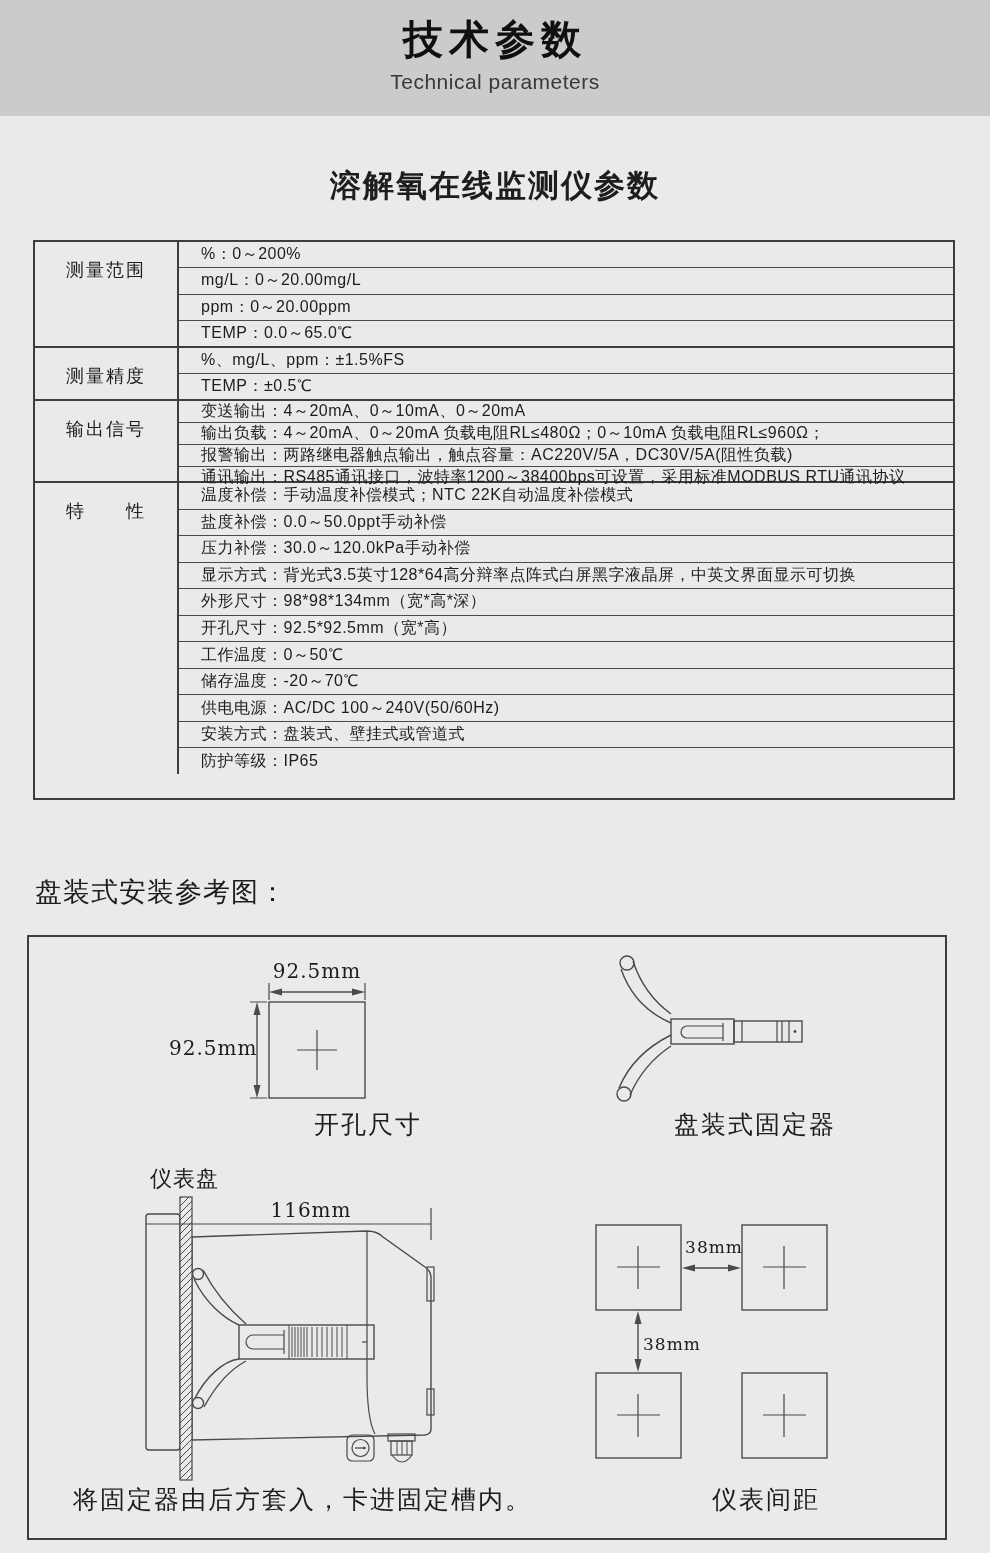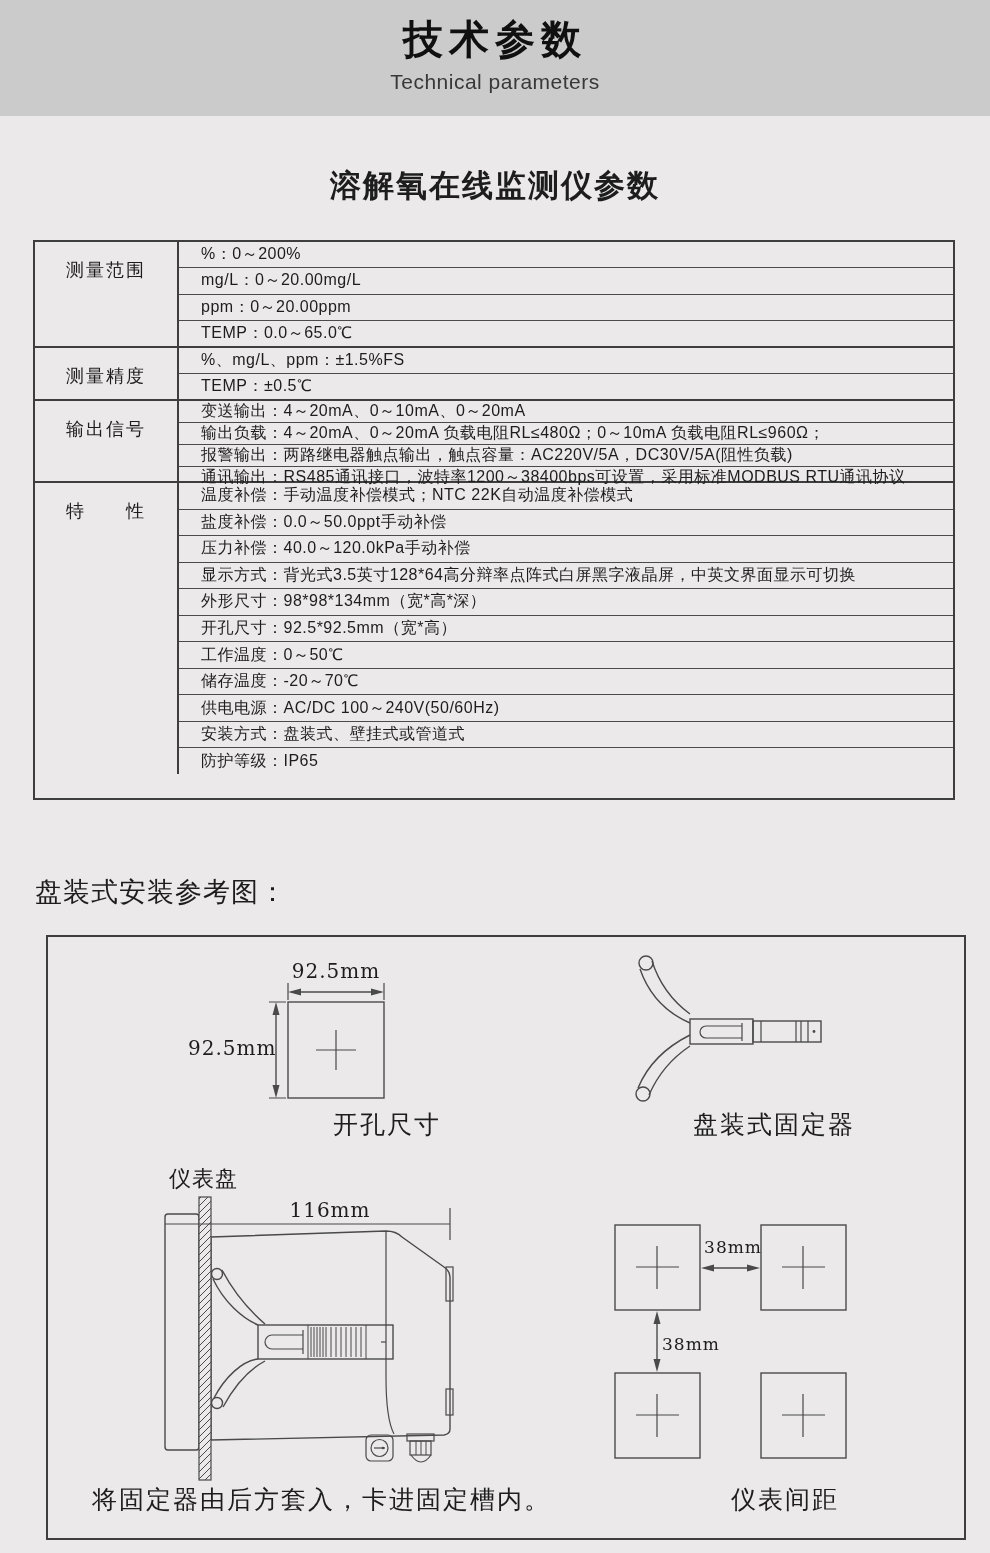--- a/index.html
+++ b/index.html
@@ -25,21 +25,21 @@
   .g0{height:106px}.g1{height:53px}.g2{height:82px}.g3{height:291px}
   .tlabel{width:144px;flex:none;border-right:2px solid var(--border);
     display:flex;justify-content:center;align-items:flex-start;
     padding-top:16px;font-size:18px;letter-spacing:2px;white-space:pre}
   .trows{flex:1;display:flex;flex-direction:column}
   .trow{flex:1;display:flex;align-items:center;padding-left:22px;
     border-bottom:1px solid var(--line);white-space:nowrap;letter-spacing:.5px}
   .trow:last-child{border-bottom:none}
   
   .diagram-heading{position:absolute;left:35px;top:874px;font-size:27px;font-weight:400;letter-spacing:1px}
-  .diagram-box{position:absolute;left:46px;top:935px;width:920px;height:605px;border:2px solid var(--border)}
+  .diagram-box{position:absolute;left:27px;top:935px;width:920px;height:605px;border:2px solid var(--border)}
   .diagram-box svg{position:absolute;left:0;top:0}
   .dlabel{position:absolute;color:var(--text)}
   .dim{font-family:"DejaVu Serif",serif;font-size:20px;letter-spacing:1px}
   .dim-s{font-family:"DejaVu Serif",serif;font-size:17px;letter-spacing:1px}
   .cap{font-size:25px;font-weight:500;letter-spacing:2px;text-align:right}
   .lab-cutout-w{left:238px;top:22px;width:100px;text-align:center}
   .lab-cutout-h{left:140px;top:99px;width:84px;text-align:right}
   .lab-cutout-cap{left:193px;top:171px;width:200px}
   .lab-fixer-cap{left:562px;top:171px;width:245px}
   .lab-panel{left:121px;top:227px;font-size:22px;font-weight:500;letter-spacing:1px}
@@ -85,21 +85,21 @@
         <div class="trow">输出负载：4～20mA、0～20mA 负载电阻RL≤480Ω；0～10mA 负载电阻RL≤960Ω；</div>
         <div class="trow">报警输出：两路继电器触点输出，触点容量：AC220V/5A，DC30V/5A(阻性负载)</div>
         <div class="trow">通讯输出：RS485通讯接口，波特率1200～38400bps可设置，采用标准MODBUS RTU通讯协议</div>
       </div>
     </div>
     <div class="tgroup g3">
       <div class="tlabel">特　　性</div>
       <div class="trows">
         <div class="trow">温度补偿：手动温度补偿模式；NTC 22K自动温度补偿模式</div>
         <div class="trow">盐度补偿：0.0～50.0ppt手动补偿</div>
-        <div class="trow">压力补偿：40.0～120.0kPa手动补偿</div>
+        <div class="trow">压力补偿：30.0～120.0kPa手动补偿</div>
         <div class="trow">显示方式：背光式3.5英寸128*64高分辩率点阵式白屏黑字液晶屏，中英文界面显示可切换</div>
         <div class="trow">外形尺寸：98*98*134mm（宽*高*深）</div>
         <div class="trow">开孔尺寸：92.5*92.5mm（宽*高）</div>
         <div class="trow">工作温度：0～50℃</div>
         <div class="trow">储存温度：-20～70℃</div>
         <div class="trow">供电电源：AC/DC 100～240V(50/60Hz)</div>
         <div class="trow">安装方式：盘装式、壁挂式或管道式</div>
         <div class="trow">防护等级：IP65</div>
       </div>
     </div>

